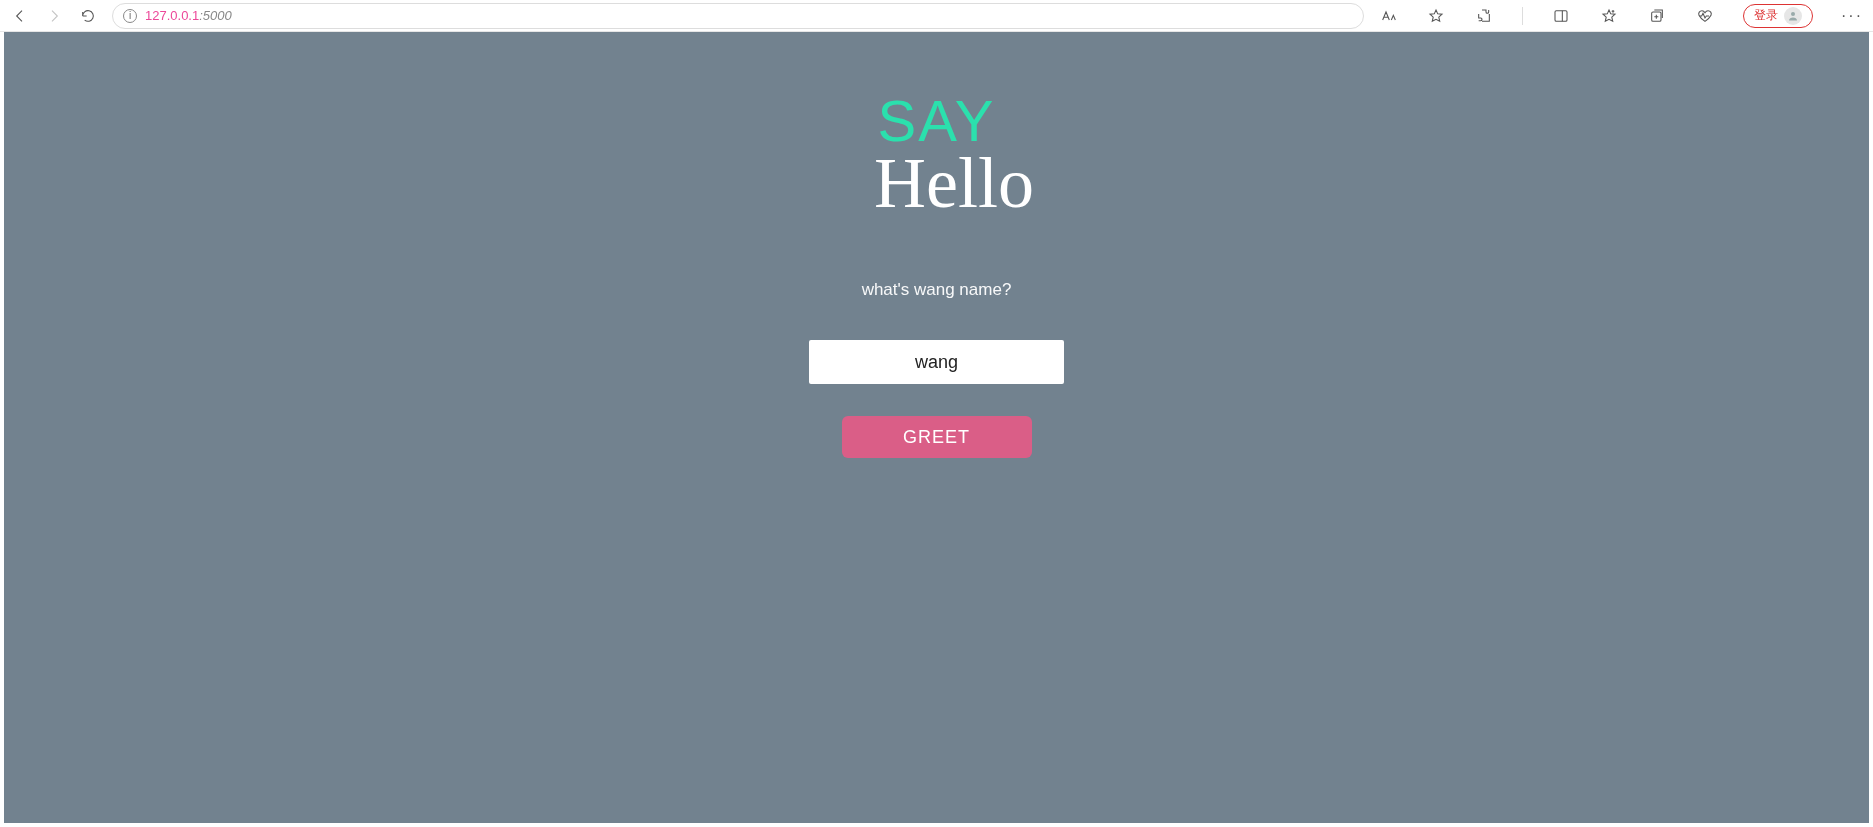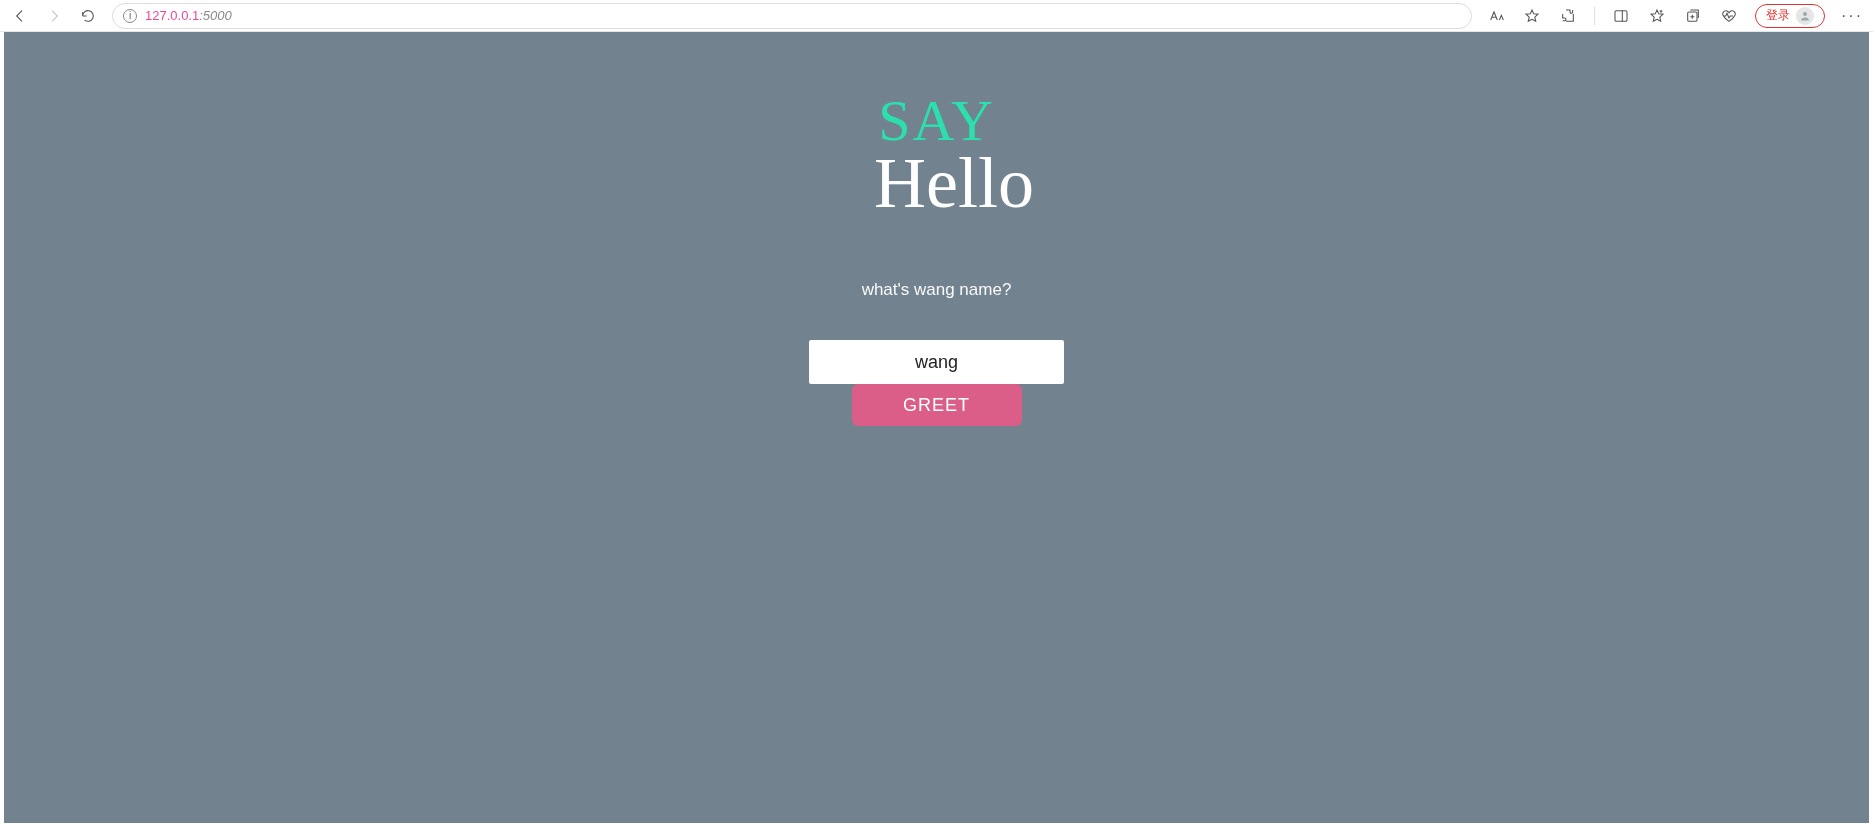--- a/index.html
+++ b/index.html
@@ -37,21 +37,21 @@
     color: #333;
     background: #fff;
   }
   .address-bar .info-icon {
     width: 14px; height: 14px; border: 1px solid #888; border-radius: 50%;
     display: flex; align-items: center; justify-content: center;
     font-size: 10px; color: #666;
   }
   .address-bar .url-host { color: #ec4899; }
   .address-bar .url-port { color: #888; font-style: italic; }
-  .chrome-right { display: flex; align-items: center; gap: 16px; }
+  .chrome-right { display: flex; align-items: center; gap: 28px; }
   .toolbar-sep { width: 1px; height: 18px; background: #ddd; }
   .login-pill {
     display: flex; align-items: center; gap: 6px;
     border: 1px solid #d33; color: #d33;
     border-radius: 14px; padding: 2px 10px 2px 10px;
     font-size: 12px; cursor: pointer;
   }
   .login-pill .avatar {
     width: 18px; height: 18px; border-radius: 50%;
     background: #e6e6e6; display: flex; align-items: center; justify-content: center;
@@ -65,21 +65,21 @@
     margin: 0 4px 4px 4px;
     background: #72828f;
     display: flex;
     flex-direction: column;
     align-items: center;
     padding-top: 55px;
     color: #fff;
   }
   .logo { text-align: center; }
   .logo .say {
-    font-family: Liberation Serif, serif;
+    font-family: Liberation Sans, sans-serif;
     font-weight: 200;
     font-size: 58px;
     letter-spacing: 2px;
     color: #2be0ad;
   }
   .logo .hello {
     font-family: "Brush Script MT", "Segoe Script", cursive;
     font-size: 72px;
     color: #fff;
     margin-top: -12px;
@@ -97,21 +97,22 @@
     height: 44px;
     border: none;
     border-radius: 2px;
     background: #fff;
     color: #222;
     font-size: 18px;
     text-align: center;
     outline: none;
   }
   .greet-btn {
-    width: 170px;
+    margin-top: 32px;
+    width: 190px;
     height: 42px;
     border: none;
     border-radius: 6px;
     background: #da5e87;
     color: #fff;
     font-size: 18px;
     letter-spacing: 1px;
     cursor: pointer;
   }
 </style>

